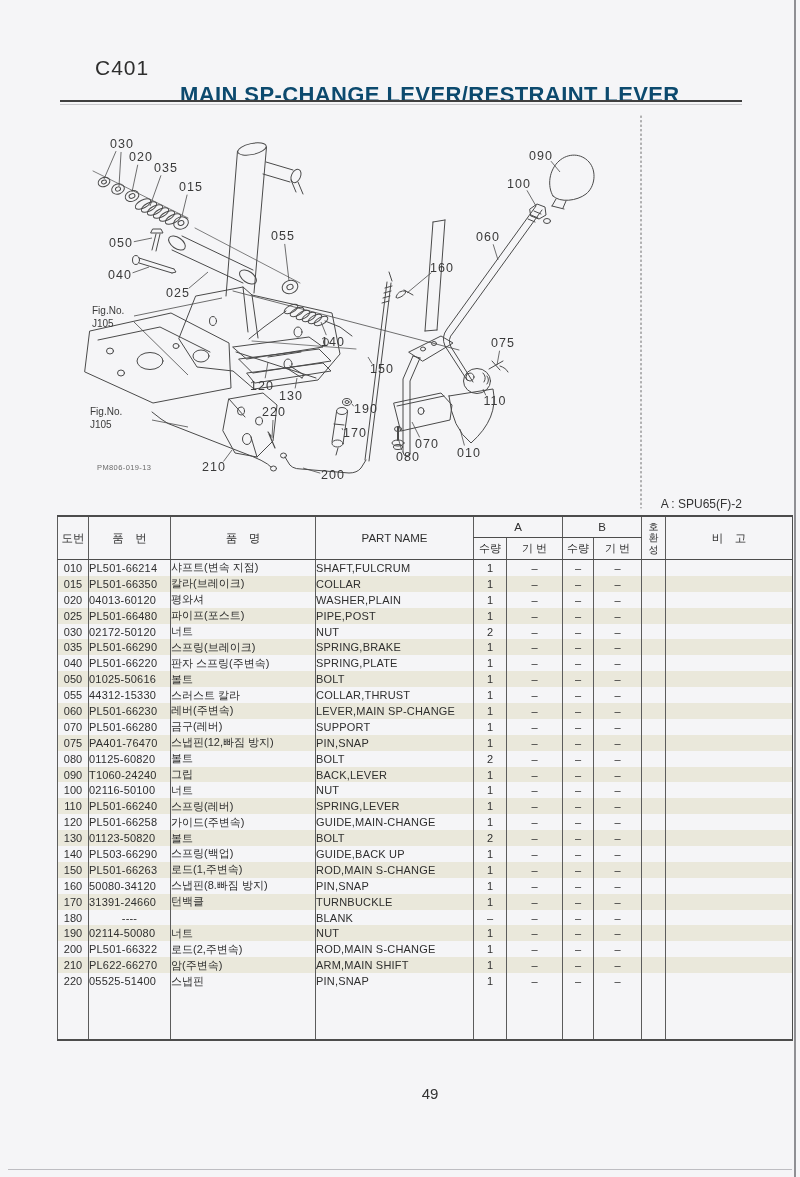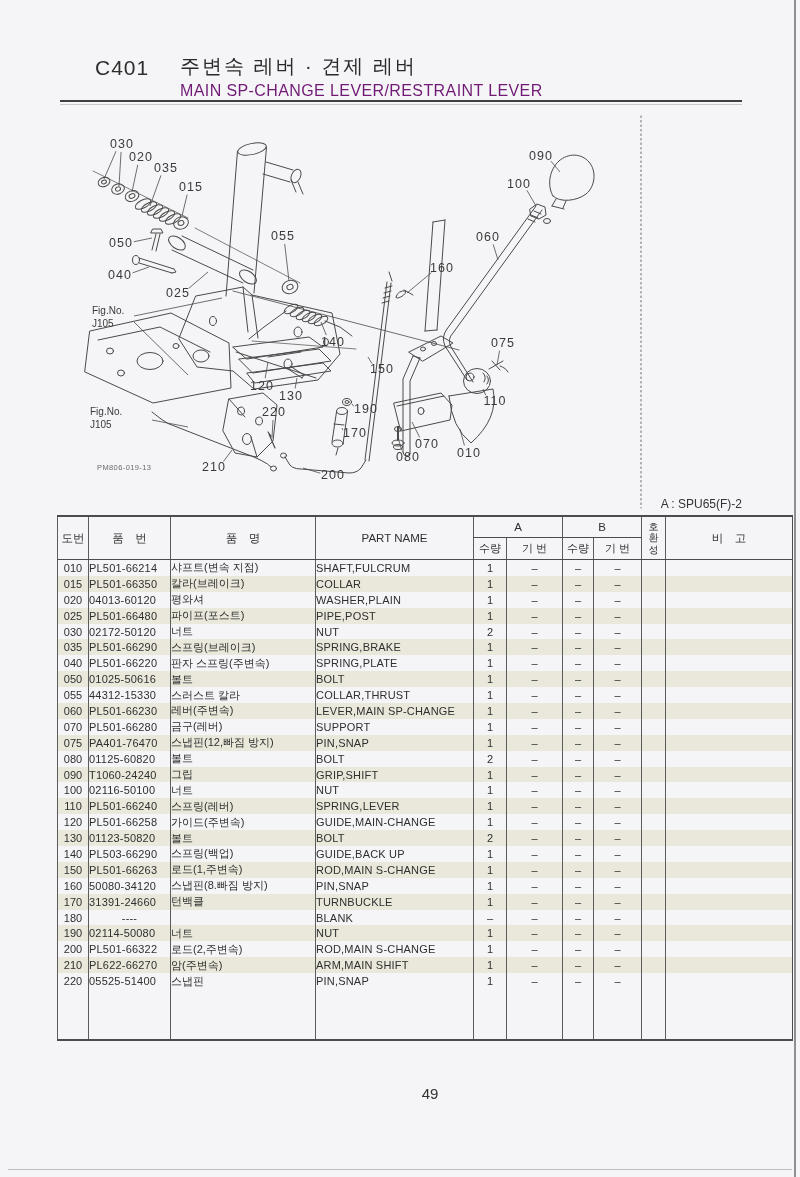--- a/index.html
+++ b/index.html
@@ -7,21 +7,21 @@
     position:relative;width:800px;height:1177px;
     background:#f5f5f7;overflow:hidden;
     font-family:"Liberation Sans",sans-serif;color:#333;
   }
   .scan-edge-right{position:absolute;right:4px;top:0;width:2px;height:1177px;background:#8f8f93;}
   .scan-edge-bottom{position:absolute;left:8px;top:1169px;width:784px;height:1px;background:#bdbdc2;}
 
   
   .code{position:absolute;left:95px;top:56px;font-size:21px;letter-spacing:1px;color:#2e2e2e;}
   .title-ko{position:absolute;left:180px;top:53px;font-size:20px;letter-spacing:2px;color:#2a2a2a;}
-  .title-en{position:absolute;left:180px;top:82px;font-size:16px;letter-spacing:.4px;color:#701a75;font-weight:400;}
+  .title-en{position:absolute;left:180px;top:82px;font-size:22px;letter-spacing:.4px;color:#0c4a6e;font-weight:700;}
   .title-rule{position:absolute;left:60px;top:100px;width:682px;height:2px;background:#3f3f3f;}
   .title-rule2{position:absolute;left:60px;top:104px;width:682px;height:1px;background:#c9c9cd;}
 
   
   .diagram{position:absolute;left:0;top:0;width:800px;height:515px;}
   .diagram svg{position:absolute;left:0;top:0;}
   .callout{
     position:absolute;transform:translate(-50%,-50%);
     font-size:12.5px;letter-spacing:1px;color:#3a3a3a;white-space:nowrap;
   }
@@ -59,21 +59,20 @@
   .pageno{position:absolute;left:360px;top:1085px;width:140px;text-align:center;font-size:15px;color:#333;}
 </style>
 </head>
 <body>
 
 <div class="page">
   <div class="scan-edge-right"></div>
   <div class="scan-edge-bottom"></div>
 
   <div class="code">C401</div>
-  <div class="title-ko">주변속 레버 · 견제 레버</div>
   <div class="title-en">MAIN SP-CHANGE LEVER/RESTRAINT LEVER</div>
   <div class="title-rule"></div>
   <div class="title-rule2"></div>
 
   <div class="diagram">
     <svg id="draw-svg" width="800" height="515" viewBox="0 0 800 515">
       <g stroke="#4a4a4a" stroke-width="1" fill="none" stroke-linecap="round" stroke-linejoin="round">
 
         <line x1="641" y1="116" x2="641" y2="508" stroke="#6a6a6a" stroke-width="1" stroke-dasharray="1.5 3"></line>
 
@@ -489,21 +488,21 @@
             <td class="c-num">–</td>
             <td class="c-num">–</td>
             <td class="c-num">–</td>
             <td class="c-num"></td>
             <td class="c-rem"></td>
           </tr>
           <tr class="shade">
             <td class="c-num">090</td>
             <td class="c-pn">T1060-24240</td>
             <td class="c-ko">그립</td>
-            <td class="c-en">GRIP,SHIFT</td>
+            <td class="c-en">BACK,LEVER</td>
             <td class="c-num">1</td>
             <td class="c-num">–</td>
             <td class="c-num">–</td>
             <td class="c-num">–</td>
             <td class="c-num"></td>
             <td class="c-rem"></td>
           </tr>
           <tr>
             <td class="c-num">100</td>
             <td class="c-pn">02116-50100</td>

